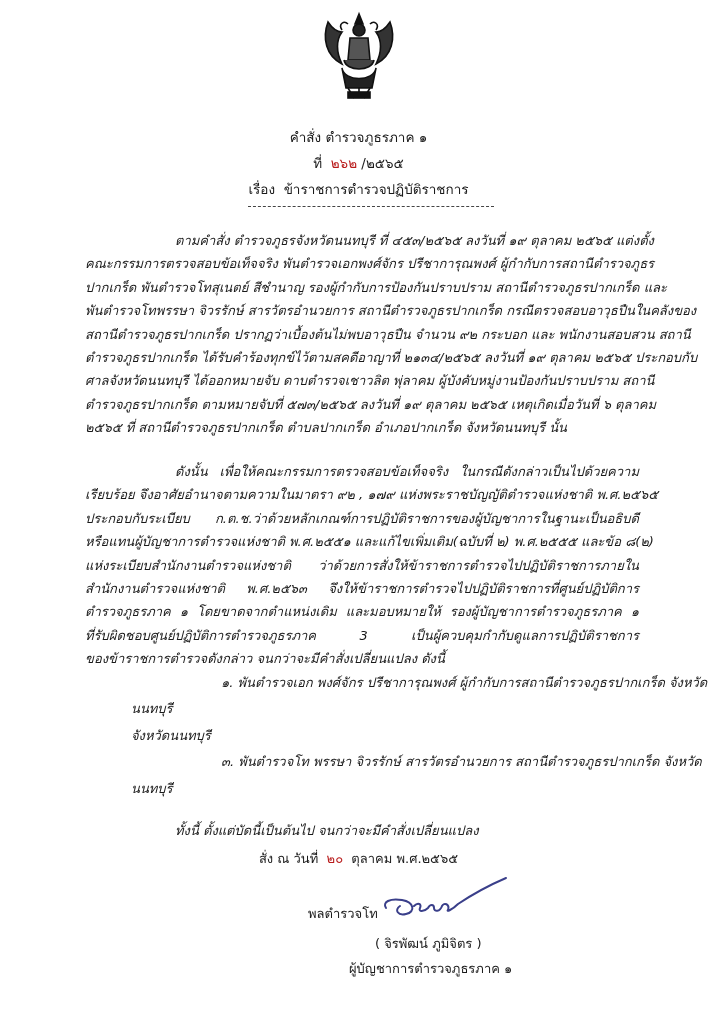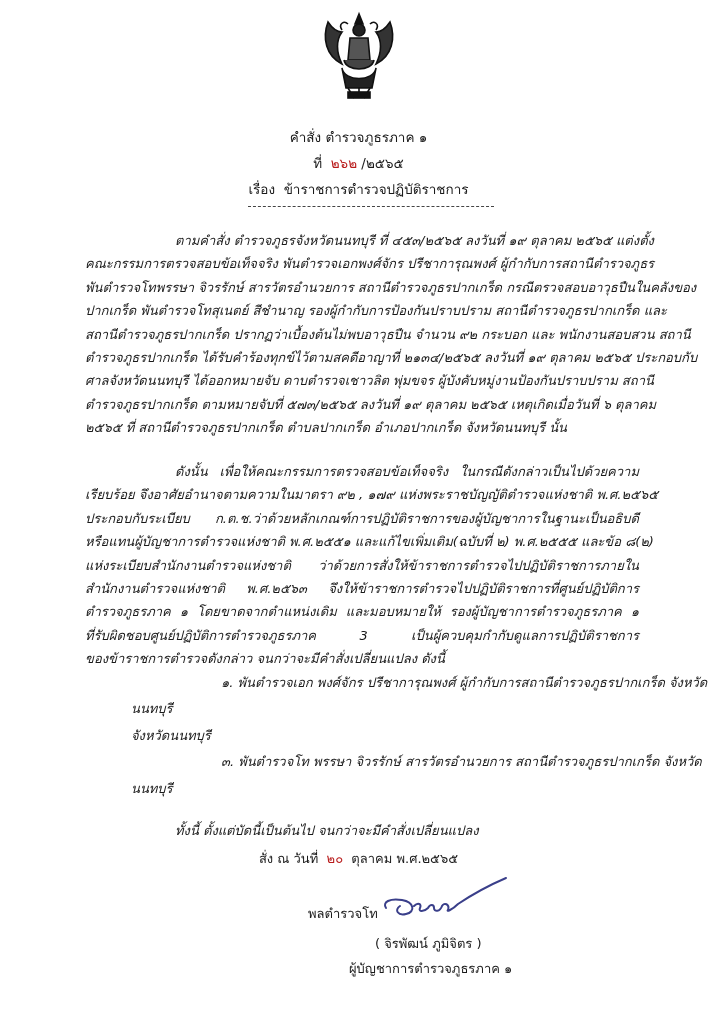--- a/index.html
+++ b/index.html
@@ -46,25 +46,25 @@
     <span>ที่</span>&nbsp;&nbsp;<span class="blue">๒๖๒</span>&nbsp;<span>/๒๕๖๕</span>
   </div>
   <div class="center-line" style="top:178px;">
     <span>เรื่อง</span>&nbsp;&nbsp;<span>ข้าราชการตำรวจปฏิบัติราชการ</span>
   </div>
   <div class="rule"></div>
 
   <div class="para" style="top:229px;">
     <span class="line indent">ตามคำสั่ง ตำรวจภูธรจังหวัดนนทบุรี ที่ ๔๕๓/๒๕๖๕ ลงวันที่ ๑๙ ตุลาคม ๒๕๖๕ แต่งตั้ง</span>
     <span class="line">คณะกรรมการตรวจสอบข้อเท็จจริง พันตำรวจเอกพงศ์จักร ปรีชาการุณพงศ์ ผู้กำกับการสถานีตำรวจภูธร</span>
+    <span class="line">ปากเกร็ด พันตำรวจโทสุเนตย์ สีชำนาญ รองผู้กำกับการป้องกันปราบปราม สถานีตำรวจภูธรปากเกร็ด และ</span>
     <span class="line">พันตำรวจโทพรรษา จิวรรักษ์ สารวัตรอำนวยการ สถานีตำรวจภูธรปากเกร็ด กรณีตรวจสอบอาวุธปืนในคลังของ</span>
-    <span class="line">ปากเกร็ด พันตำรวจโทสุเนตย์ สีชำนาญ รองผู้กำกับการป้องกันปราบปราม สถานีตำรวจภูธรปากเกร็ด และ</span>
     <span class="line">สถานีตำรวจภูธรปากเกร็ด ปรากฏว่าเบื้องต้นไม่พบอาวุธปืน จำนวน ๙๒ กระบอก และ พนักงานสอบสวน สถานี</span>
     <span class="line">ตำรวจภูธรปากเกร็ด ได้รับคำร้องทุกข์ไว้ตามสคดีอาญาที่ ๒๑๓๔/๒๕๖๕ ลงวันที่ ๑๙ ตุลาคม ๒๕๖๕ ประกอบกับ</span>
-    <span class="line">ศาลจังหวัดนนทบุรี ได้ออกหมายจับ ดาบตำรวจเชาวลิต พุ่มขจร ผู้บังคับหมู่งานป้องกันปราบปราม สถานี</span>
+    <span class="line">ศาลจังหวัดนนทบุรี ได้ออกหมายจับ ดาบตำรวจเชาวลิต พุ่ลาคม ผู้บังคับหมู่งานป้องกันปราบปราม สถานี</span>
     <span class="line">ตำรวจภูธรปากเกร็ด ตามหมายจับที่ ๕๗๓/๒๕๖๕ ลงวันที่ ๑๙ ตุลาคม ๒๕๖๕ เหตุเกิดเมื่อวันที่ ๖ ตุลาคม</span>
     <span class="line last">๒๕๖๕ ที่ สถานีตำรวจภูธรปากเกร็ด ตำบลปากเกร็ด อำเภอปากเกร็ด จังหวัดนนทบุรี นั้น</span>
   </div>
 
   <div class="para" style="top:460px;">
     <span class="line indent">ดังนั้น เพื่อให้คณะกรรมการตรวจสอบข้อเท็จจริง ในกรณีดังกล่าวเป็นไปด้วยความ</span>
     <span class="line">เรียบร้อย จึงอาศัยอำนาจตามความในมาตรา ๙๒ , ๑๗๙ แห่งพระราชบัญญัติตำรวจแห่งชาติ พ.ศ.๒๕๖๕</span>
     <span class="line">ประกอบกับระเบียบ ก.ต.ช.ว่าด้วยหลักเกณฑ์การปฏิบัติราชการของผู้บัญชาการในฐานะเป็นอธิบดี</span>
     <span class="line">หรือแทนผู้บัญชาการตำรวจแห่งชาติ พ.ศ.๒๕๕๑ และแก้ไขเพิ่มเติม(ฉบับที่ ๒) พ.ศ.๒๕๕๕ และข้อ ๘(๒)</span>
     <span class="line">แห่งระเบียบสำนักงานตำรวจแห่งชาติ ว่าด้วยการสั่งให้ข้าราชการตำรวจไปปฏิบัติราชการภายใน</span>

